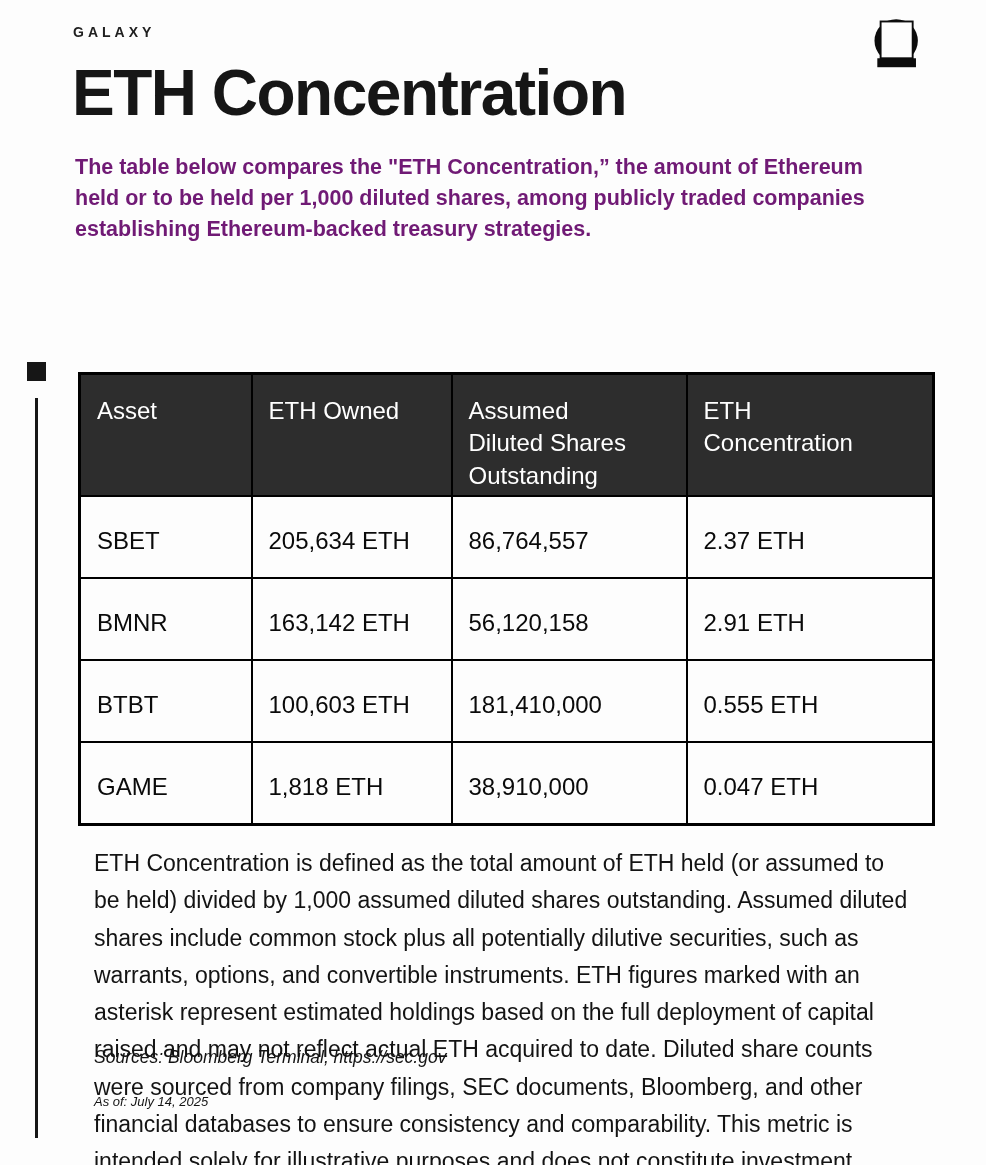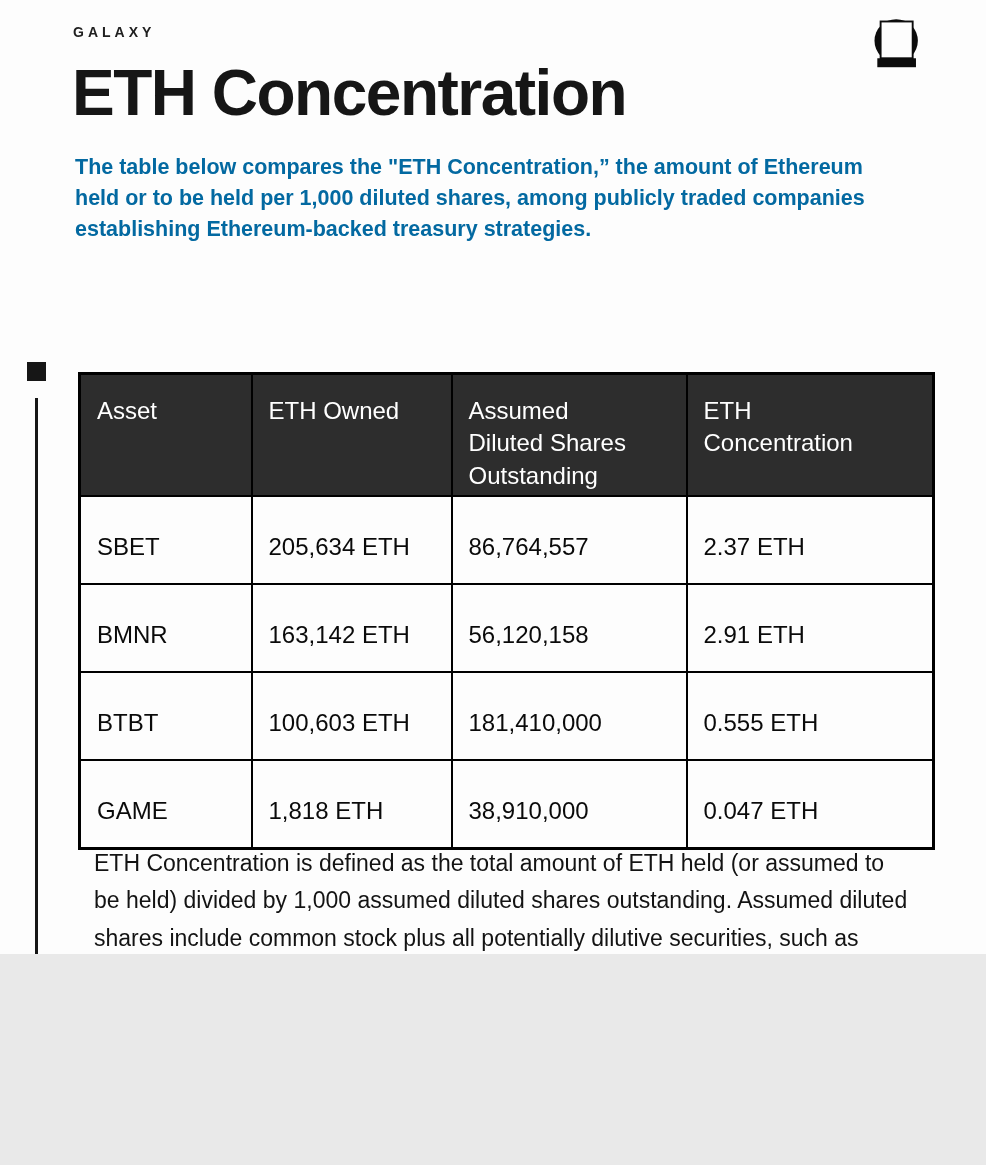--- a/index.html
+++ b/index.html
@@ -3,21 +3,21 @@
 <meta charset="utf-8">
 <style>
   html, body { margin: 0; padding: 0; }
   body {
     font-family: "Liberation Sans", sans-serif;
     background: #e9e9e9;
   }
   .page {
     position: relative;
     width: 986px;
-    height: 954px;
+    height: 1165px;
     background: #fdfdfd;
     overflow: hidden;
     margin: 0 auto;
   }
   .wordmark {
     position: absolute;
     left: 73px; top: 24px;
     font-size: 14px;
     font-weight: bold;
     letter-spacing: 4px;
@@ -37,21 +37,21 @@
     color: #161616;
     white-space: nowrap;
   }
   .description {
     position: absolute;
     left: 75px; top: 152px;
     width: 806px;
     font-size: 21.5px;
     font-weight: bold;
     line-height: 1.44;
-    color: #0369a1;
+    color: #701a75;
   }
   .accent-square {
     position: absolute;
     left: 27px; top: 362px;
     width: 19px; height: 19px;
     background: #161616;
   }
   .accent-line {
     position: absolute;
     left: 35px; top: 398px;
@@ -79,21 +79,21 @@
     vertical-align: top;
     padding: 20px 8px 0 16px;
     border: 2px solid #000;
     height: 100px;
     white-space: pre-line;
     line-height: 1.35;
   }
   .eth-table td {
     font-size: 24px;
     color: #0a0a0a;
-    padding: 14px 6px 0 16px;
+    padding: 8px 6px 0 16px;
     border: 2px solid #000;
     height: 72px;
     vertical-align: middle;
     background: #fdfdfd;
     white-space: nowrap;
   }
   .footnote {
     position: absolute;
     left: 94px; top: 845px;
     width: 814px;

